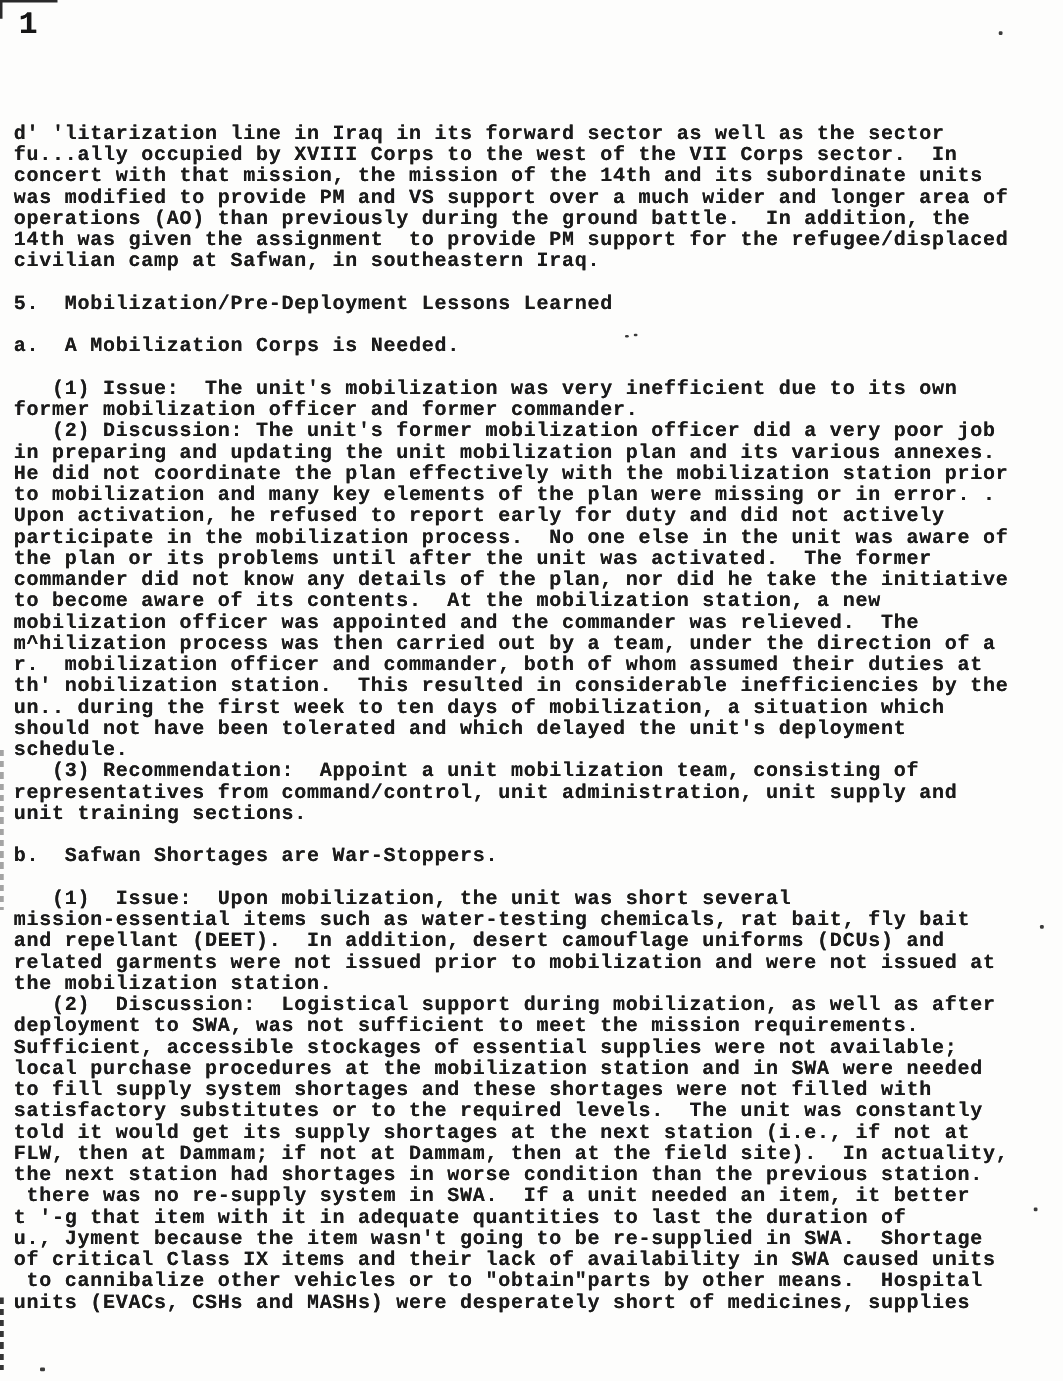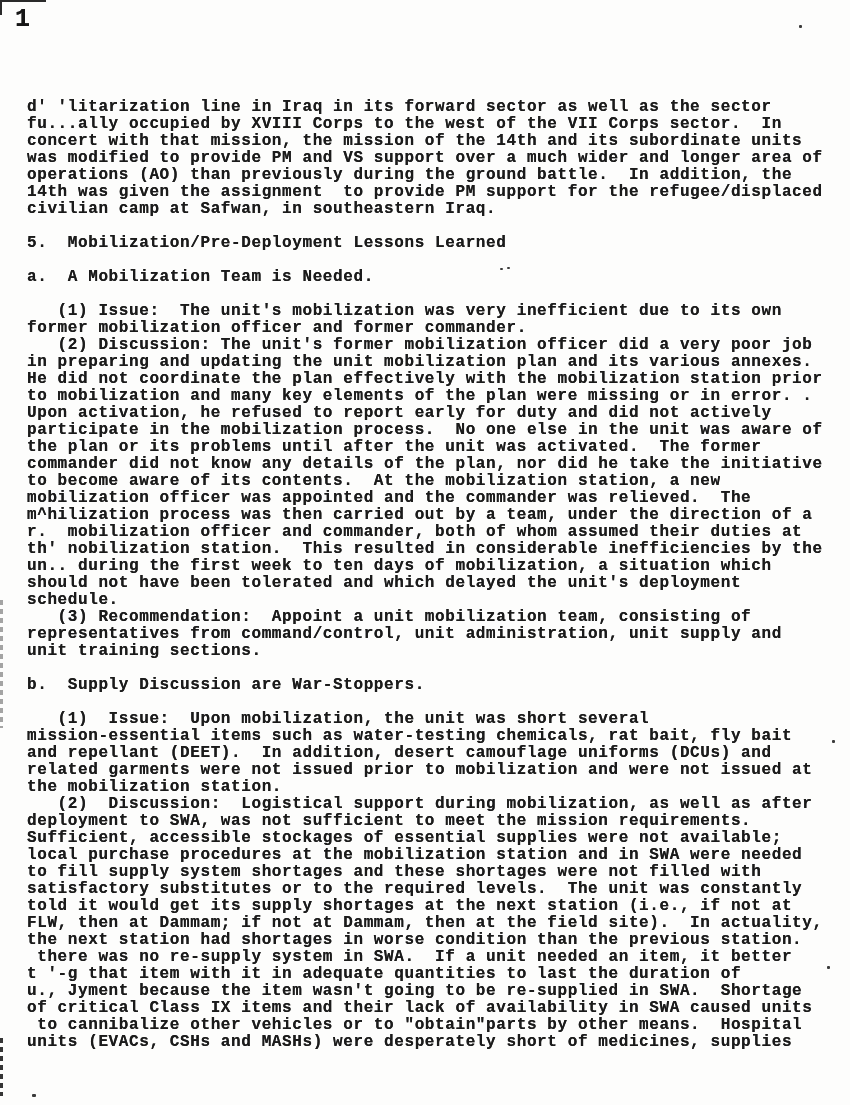--- a/index.html
+++ b/index.html
@@ -10,21 +10,21 @@
   }
   .page {
     position: relative;
     width: 850px; height: 1105px;
     background: #fdfdfc;
     color: #1b1b1b;
     overflow: hidden;
   }
   .text-column {
     position: absolute;
-    top: 99px; left: 27px; right: 6px;
+    top: 99px; left: 11px; right: 6px;
     font-weight: 700;
     font-size: 16px;
     line-height: 17px;
     letter-spacing: 0.6px;
     text-shadow: 0 0 0.4px rgba(25,25,25,0.85);
   }
   pre.block {
     margin: 0 0 17px 0;
     font: inherit;
     letter-spacing: inherit;
@@ -66,21 +66,21 @@
     <pre class="block">d' 'litarization line in Iraq in its forward sector as well as the sector
 fu...ally occupied by XVIII Corps to the west of the VII Corps sector.  In
 concert with that mission, the mission of the 14th and its subordinate units
 was modified to provide PM and VS support over a much wider and longer area of
 operations (AO) than previously during the ground battle.  In addition, the
 14th was given the assignment  to provide PM support for the refugee/displaced
 civilian camp at Safwan, in southeastern Iraq.</pre>
 
     <pre class="block">5.  Mobilization/Pre-Deployment Lessons Learned</pre>
 
-    <pre class="block">a.  A Mobilization Team is Needed.</pre>
+    <pre class="block">a.  A Mobilization Corps is Needed.</pre>
 
     <pre class="block">   (1) Issue:  The unit's mobilization was very inefficient due to its own
 former mobilization officer and former commander.
    (2) Discussion: The unit's former mobilization officer did a very poor job
 in preparing and updating the unit mobilization plan and its various annexes.
 He did not coordinate the plan effectively with the mobilization station prior
 to mobilization and many key elements of the plan were missing or in error. .
 Upon activation, he refused to report early for duty and did not actively
 participate in the mobilization process.  No one else in the unit was aware of
 the plan or its problems until after the unit was activated.  The former
@@ -90,21 +90,21 @@
 m^hilization process was then carried out by a team, under the direction of a
 r.  mobilization officer and commander, both of whom assumed their duties at
 th' nobilization station.  This resulted in considerable inefficiencies by the
 un.. during the first week to ten days of mobilization, a situation which
 should not have been tolerated and which delayed the unit's deployment
 schedule.
    (3) Recommendation:  Appoint a unit mobilization team, consisting of
 representatives from command/control, unit administration, unit supply and
 unit training sections.</pre>
 
-    <pre class="block">b.  Supply Discussion are War-Stoppers.</pre>
+    <pre class="block">b.  Safwan Shortages are War-Stoppers.</pre>
 
     <pre class="block">   (1)  Issue:  Upon mobilization, the unit was short several
 mission-essential items such as water-testing chemicals, rat bait, fly bait
 and repellant (DEET).  In addition, desert camouflage uniforms (DCUs) and
 related garments were not issued prior to mobilization and were not issued at
 the mobilization station.
    (2)  Discussion:  Logistical support during mobilization, as well as after
 deployment to SWA, was not sufficient to meet the mission requirements.
 Sufficient, accessible stockages of essential supplies were not available;
 local purchase procedures at the mobilization station and in SWA were needed

